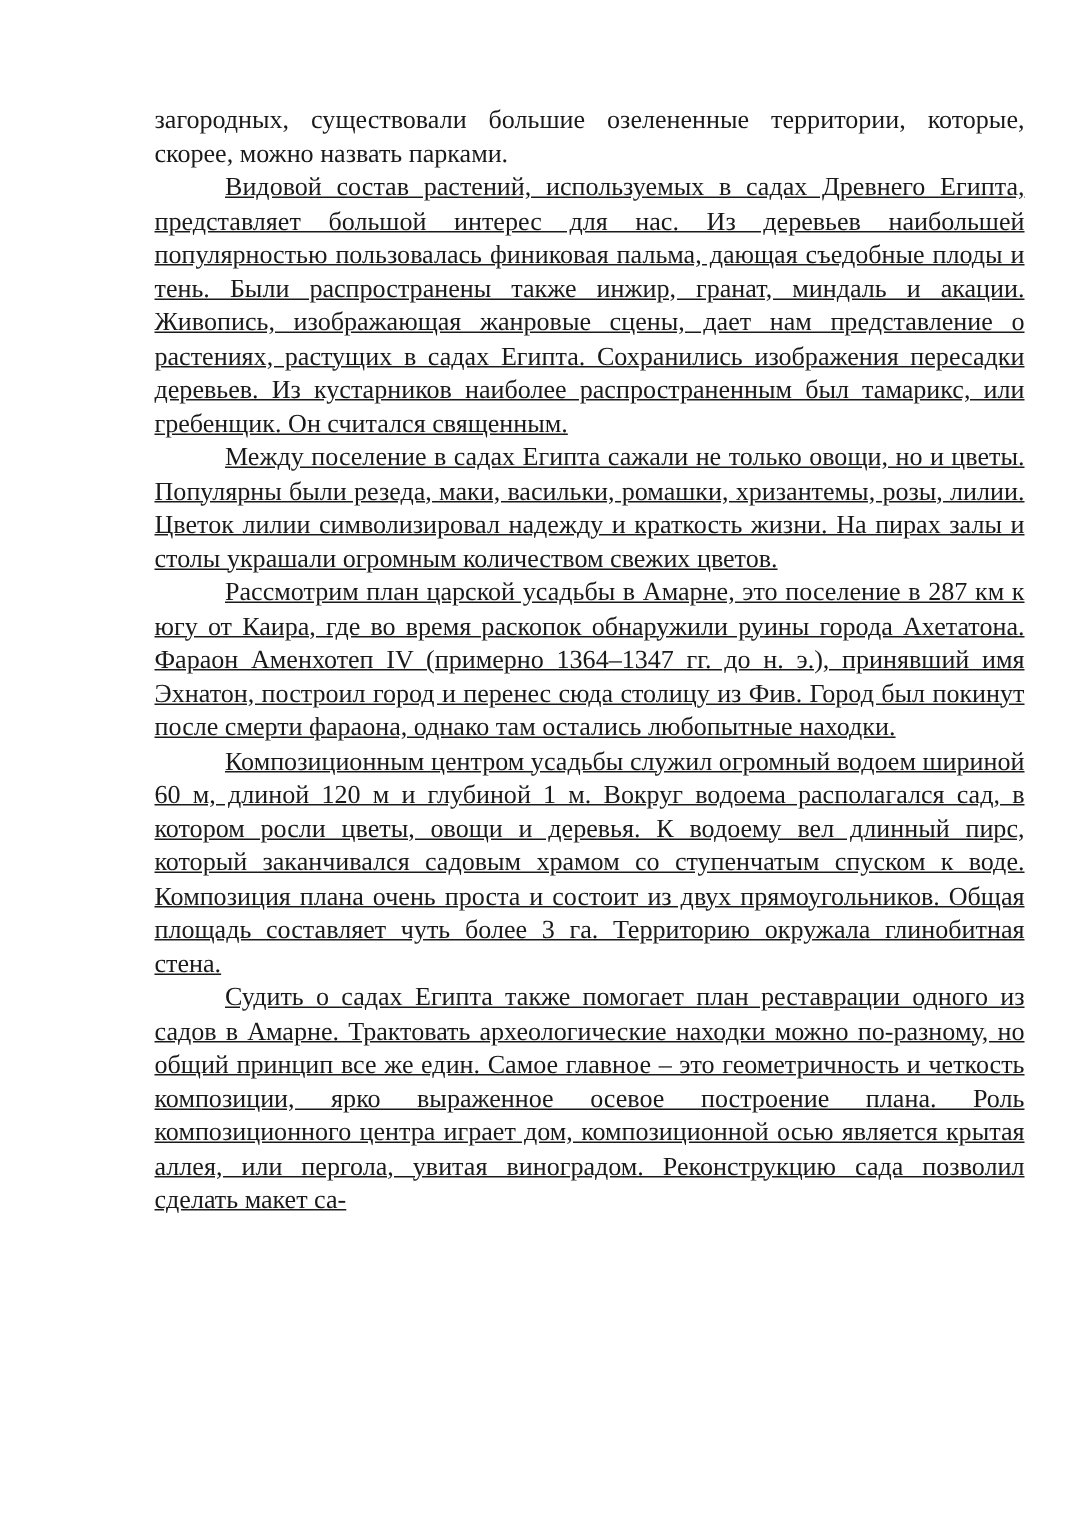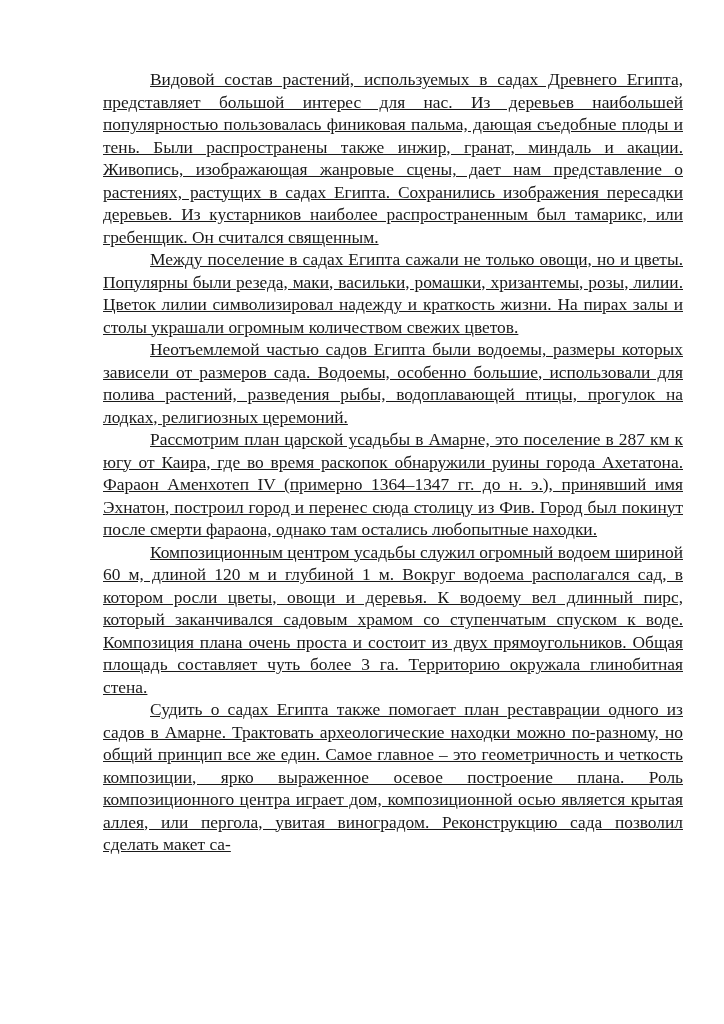--- a/index.html
+++ b/index.html
@@ -15,19 +15,19 @@
     color: #1a1a1a;
     text-align: justify;
   }
   .page p { margin: 0; text-align: justify; }
   .page p.indent { text-indent: 47px; text-decoration: underline; }
 </style>
 </head>
 <body>
 
 <div class="page">
+  <p>загородных, существовали большие озелененные территории, которые, скорее, можно назвать парками.</p>
   <p class="indent">Видовой состав растений, используемых в садах Древнего Египта, представляет большой интерес для нас. Из деревьев наибольшей популярностью пользовалась финиковая пальма, дающая съедобные плоды и тень. Были распространены также инжир, гранат, миндаль и акации. Живопись, изображающая жанровые сцены, дает нам представление о растениях, растущих в садах Египта. Сохранились изображения пересадки деревьев. Из кустарников наиболее распространенным был тамарикс, или гребенщик. Он считался священным.</p>
   <p class="indent">Между поселение в садах Египта сажали не только овощи, но и цветы. Популярны были резеда, маки, васильки, ромашки, хризантемы, розы, лилии. Цветок лилии символизировал надежду и краткость жизни. На пирах залы и столы украшали огромным количеством свежих цветов.</p>
-  <p class="indent">Неотъемлемой частью садов Египта были водоемы, размеры которых зависели от размеров сада. Водоемы, особенно большие, использовали для полива растений, разведения рыбы, водоплавающей птицы, прогулок на лодках, религиозных церемоний.</p>
   <p class="indent">Рассмотрим план царской усадьбы в Амарне, это поселение в 287 км к югу от Каира, где во время раскопок обнаружили руины города Ахетатона. Фараон Аменхотеп IV (примерно 1364–1347 гг. до н. э.), принявший имя Эхнатон, построил город и перенес сюда столицу из Фив. Город был покинут после смерти фараона, однако там остались любопытные находки.</p>
   <p class="indent">Композиционным центром усадьбы служил огромный водоем шириной 60 м, длиной 120 м и глубиной 1 м. Вокруг водоема располагался сад, в котором росли цветы, овощи и деревья. К водоему вел длинный пирс, который заканчивался садовым храмом со ступенчатым спуском к воде. Композиция плана очень проста и состоит из двух прямоугольников. Общая площадь составляет чуть более 3 га. Территорию окружала глинобитная стена.</p>
   <p class="indent">Судить о садах Египта также помогает план реставрации одного из садов в Амарне. Трактовать археологические находки можно по-разному, но общий принцип все же един. Самое главное – это геометричность и четкость композиции, ярко выраженное осевое построение плана. Роль композиционного центра играет дом, композиционной осью является крытая аллея, или пергола, увитая виноградом. Реконструкцию сада позволил сделать макет са-</p>
 </div>
 
 </body></html>

